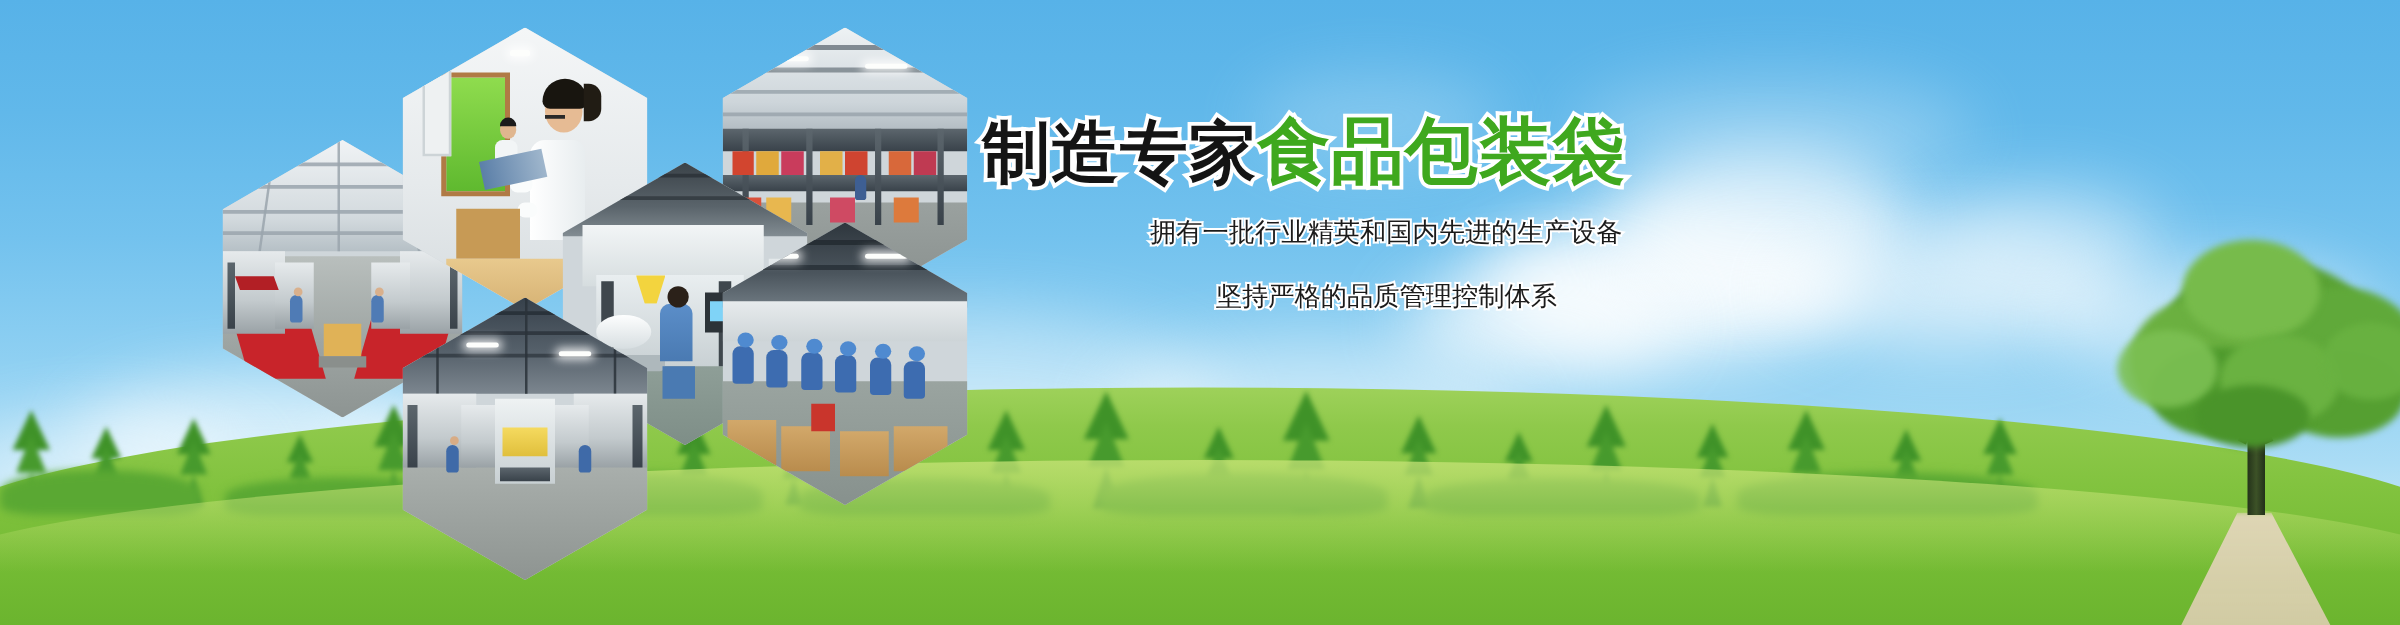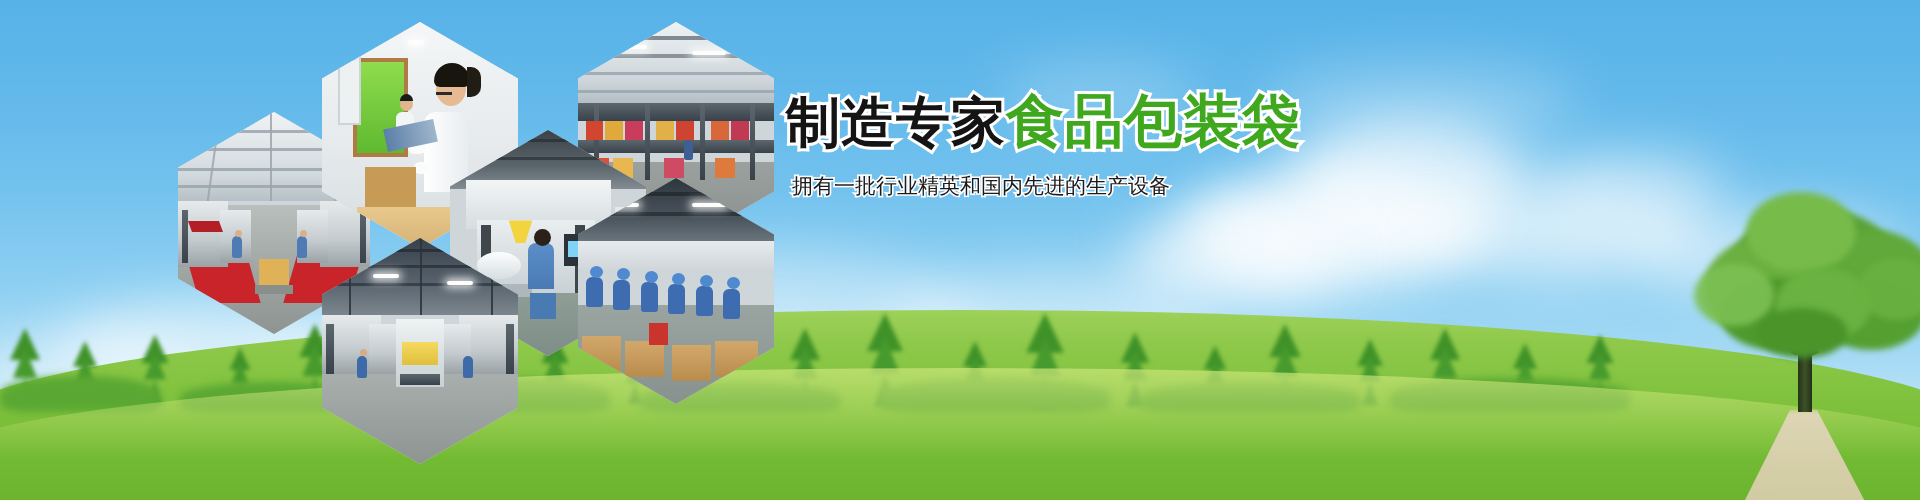--- a/index.html
+++ b/index.html
@@ -137,21 +137,21 @@
     text-shadow:
       0 0 0 #fff;
   }
   .headline .hl-green{
     color:#3fa81e;
     -webkit-text-stroke:6px #ffffff;
     paint-order:stroke fill;
     font-size:58px;
   }
 
-  .sublist{margin:26px 0 0 6px;padding:0;list-style:none;}
+  .sublist{margin:26px 0 0 6px;padding:0;list-style:none;text-align:center;}
   .sublist li{
     font-family:"DejaVu Sans","Liberation Sans",sans-serif;
     font-size:21px;font-weight:500;color:#1b1b1b;
     line-height:1;margin-bottom:30px;white-space:nowrap;
     -webkit-text-stroke:3.2px #ffffff;
     paint-order:stroke fill;
   }
   .sublist li:last-child{margin-bottom:0;}
 </style>
 </head>
@@ -506,17 +506,18 @@
   </div>
 
   <div class="textblock">
 
     <div class="headline">
       <span class="hl-dark">制造专家</span><span class="hl-green">食品包装袋</span>
     </div>
 
     <ul class="sublist">
       <li>拥有一批行业精英和国内先进的生产设备</li>
+      <li>坚持严格的品质管理控制体系</li>
     </ul>
 
   </div>
 
 </div>
 
 </body></html>

